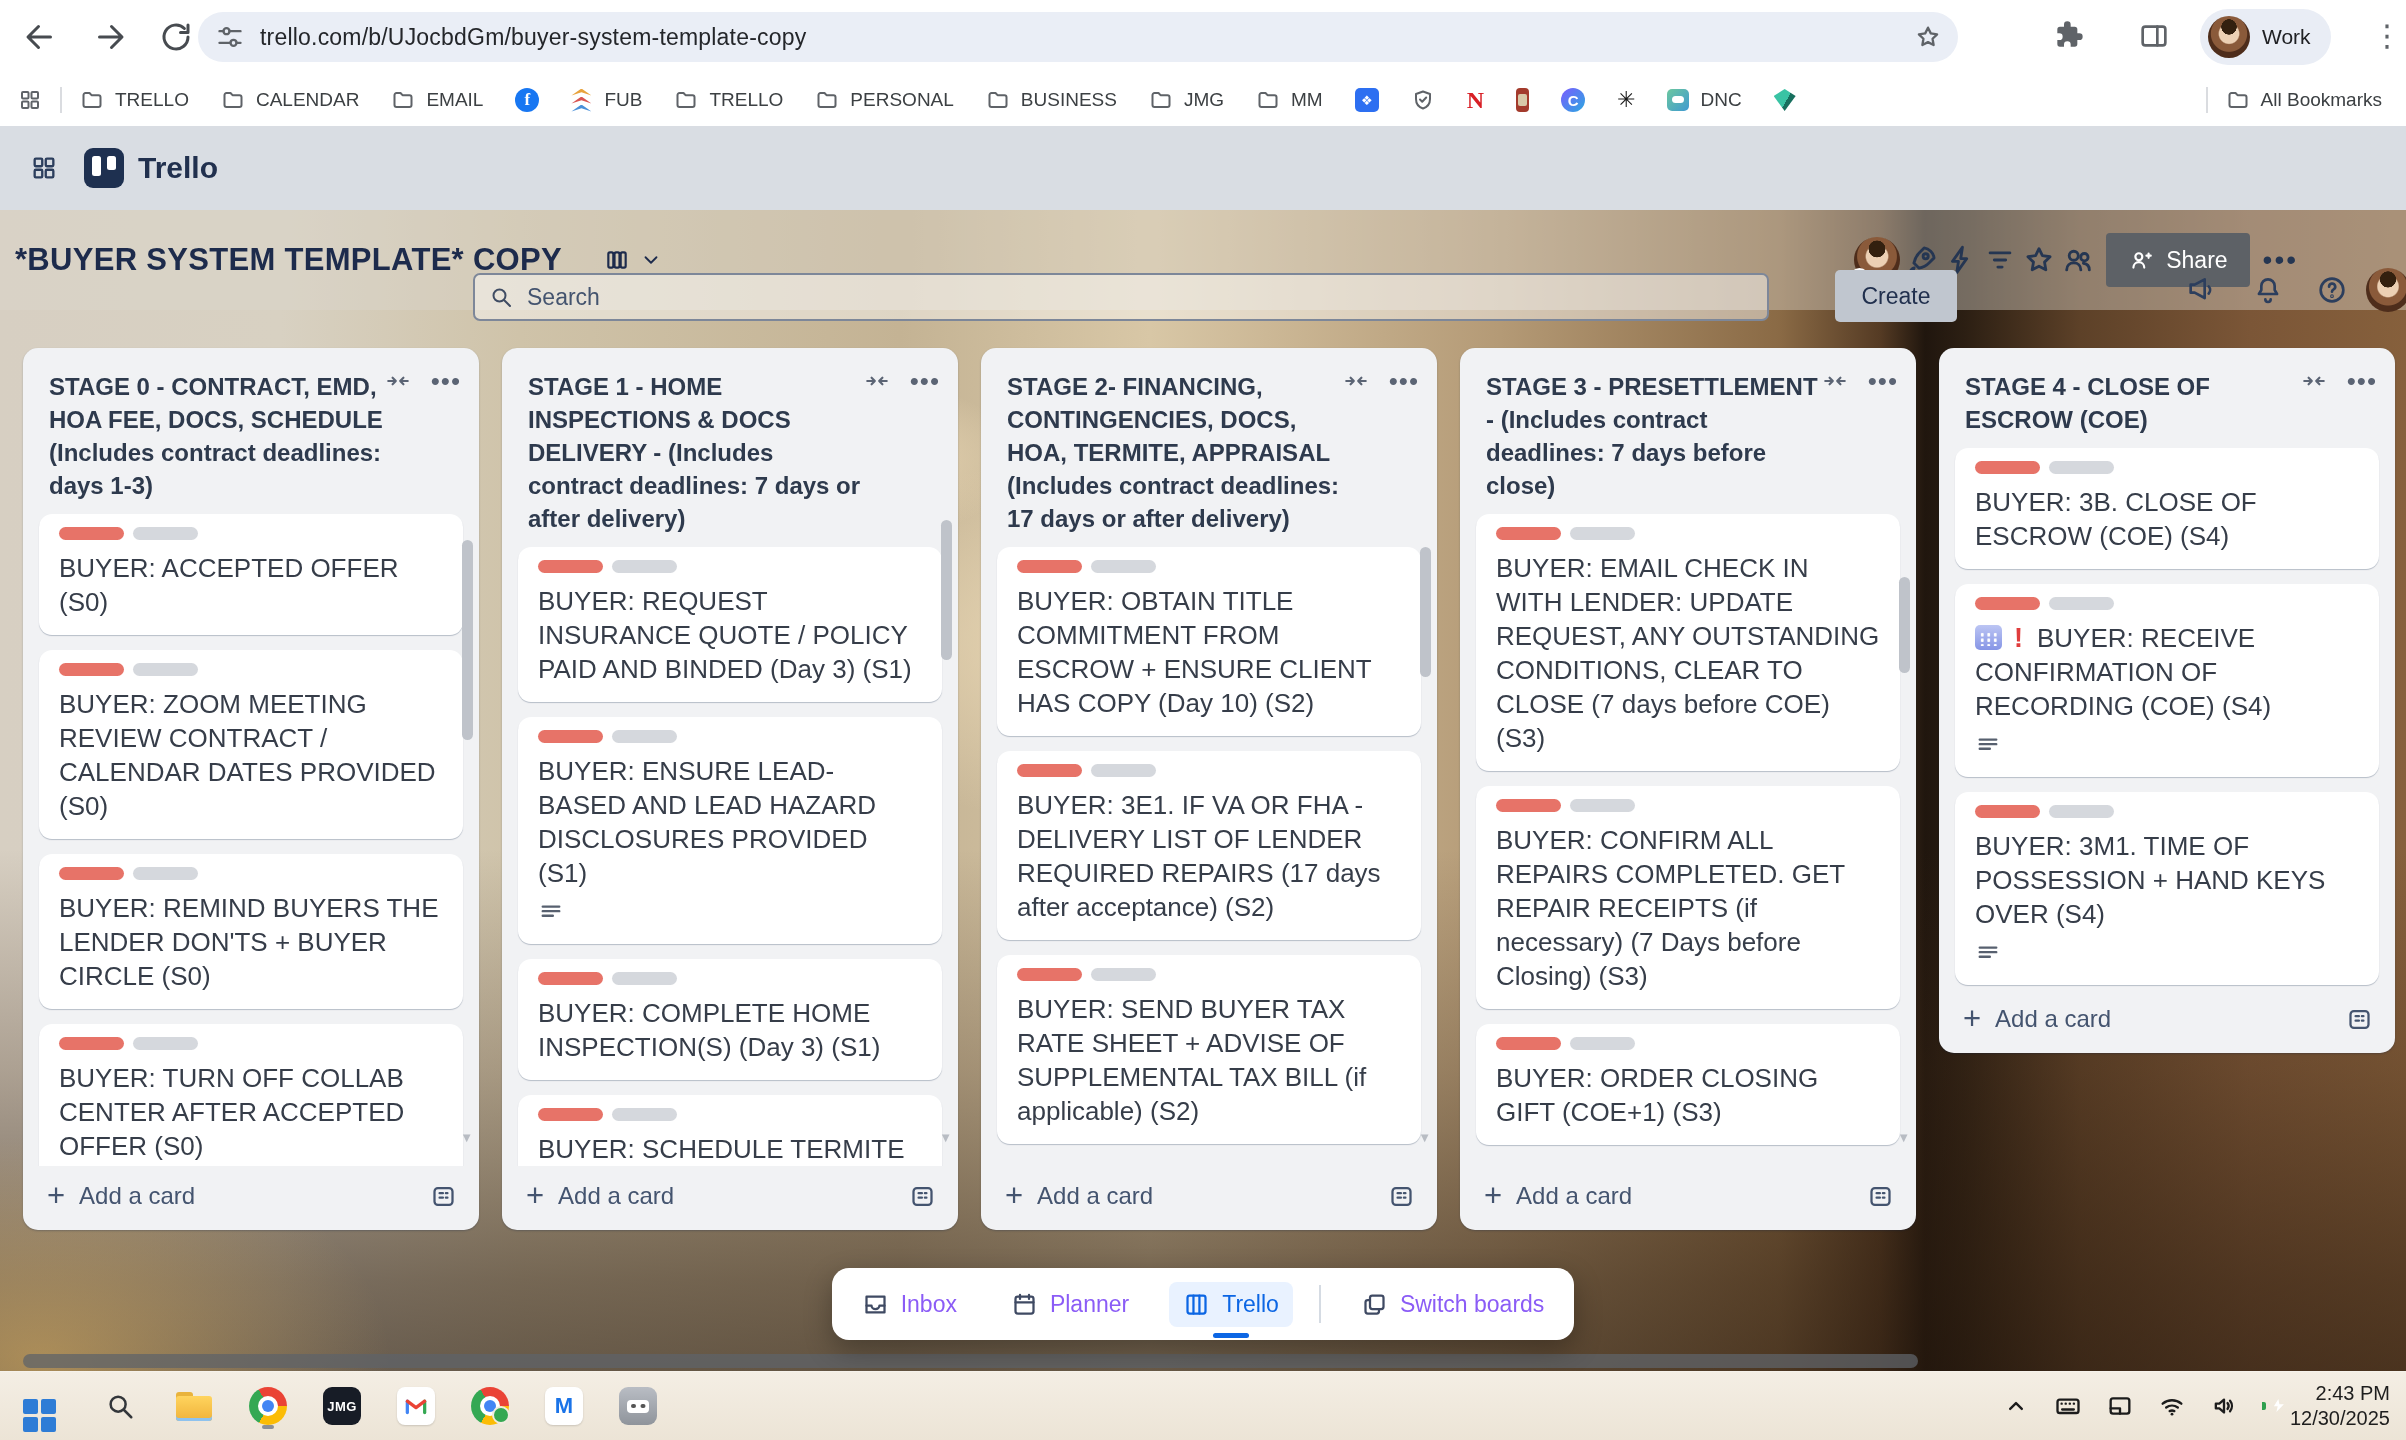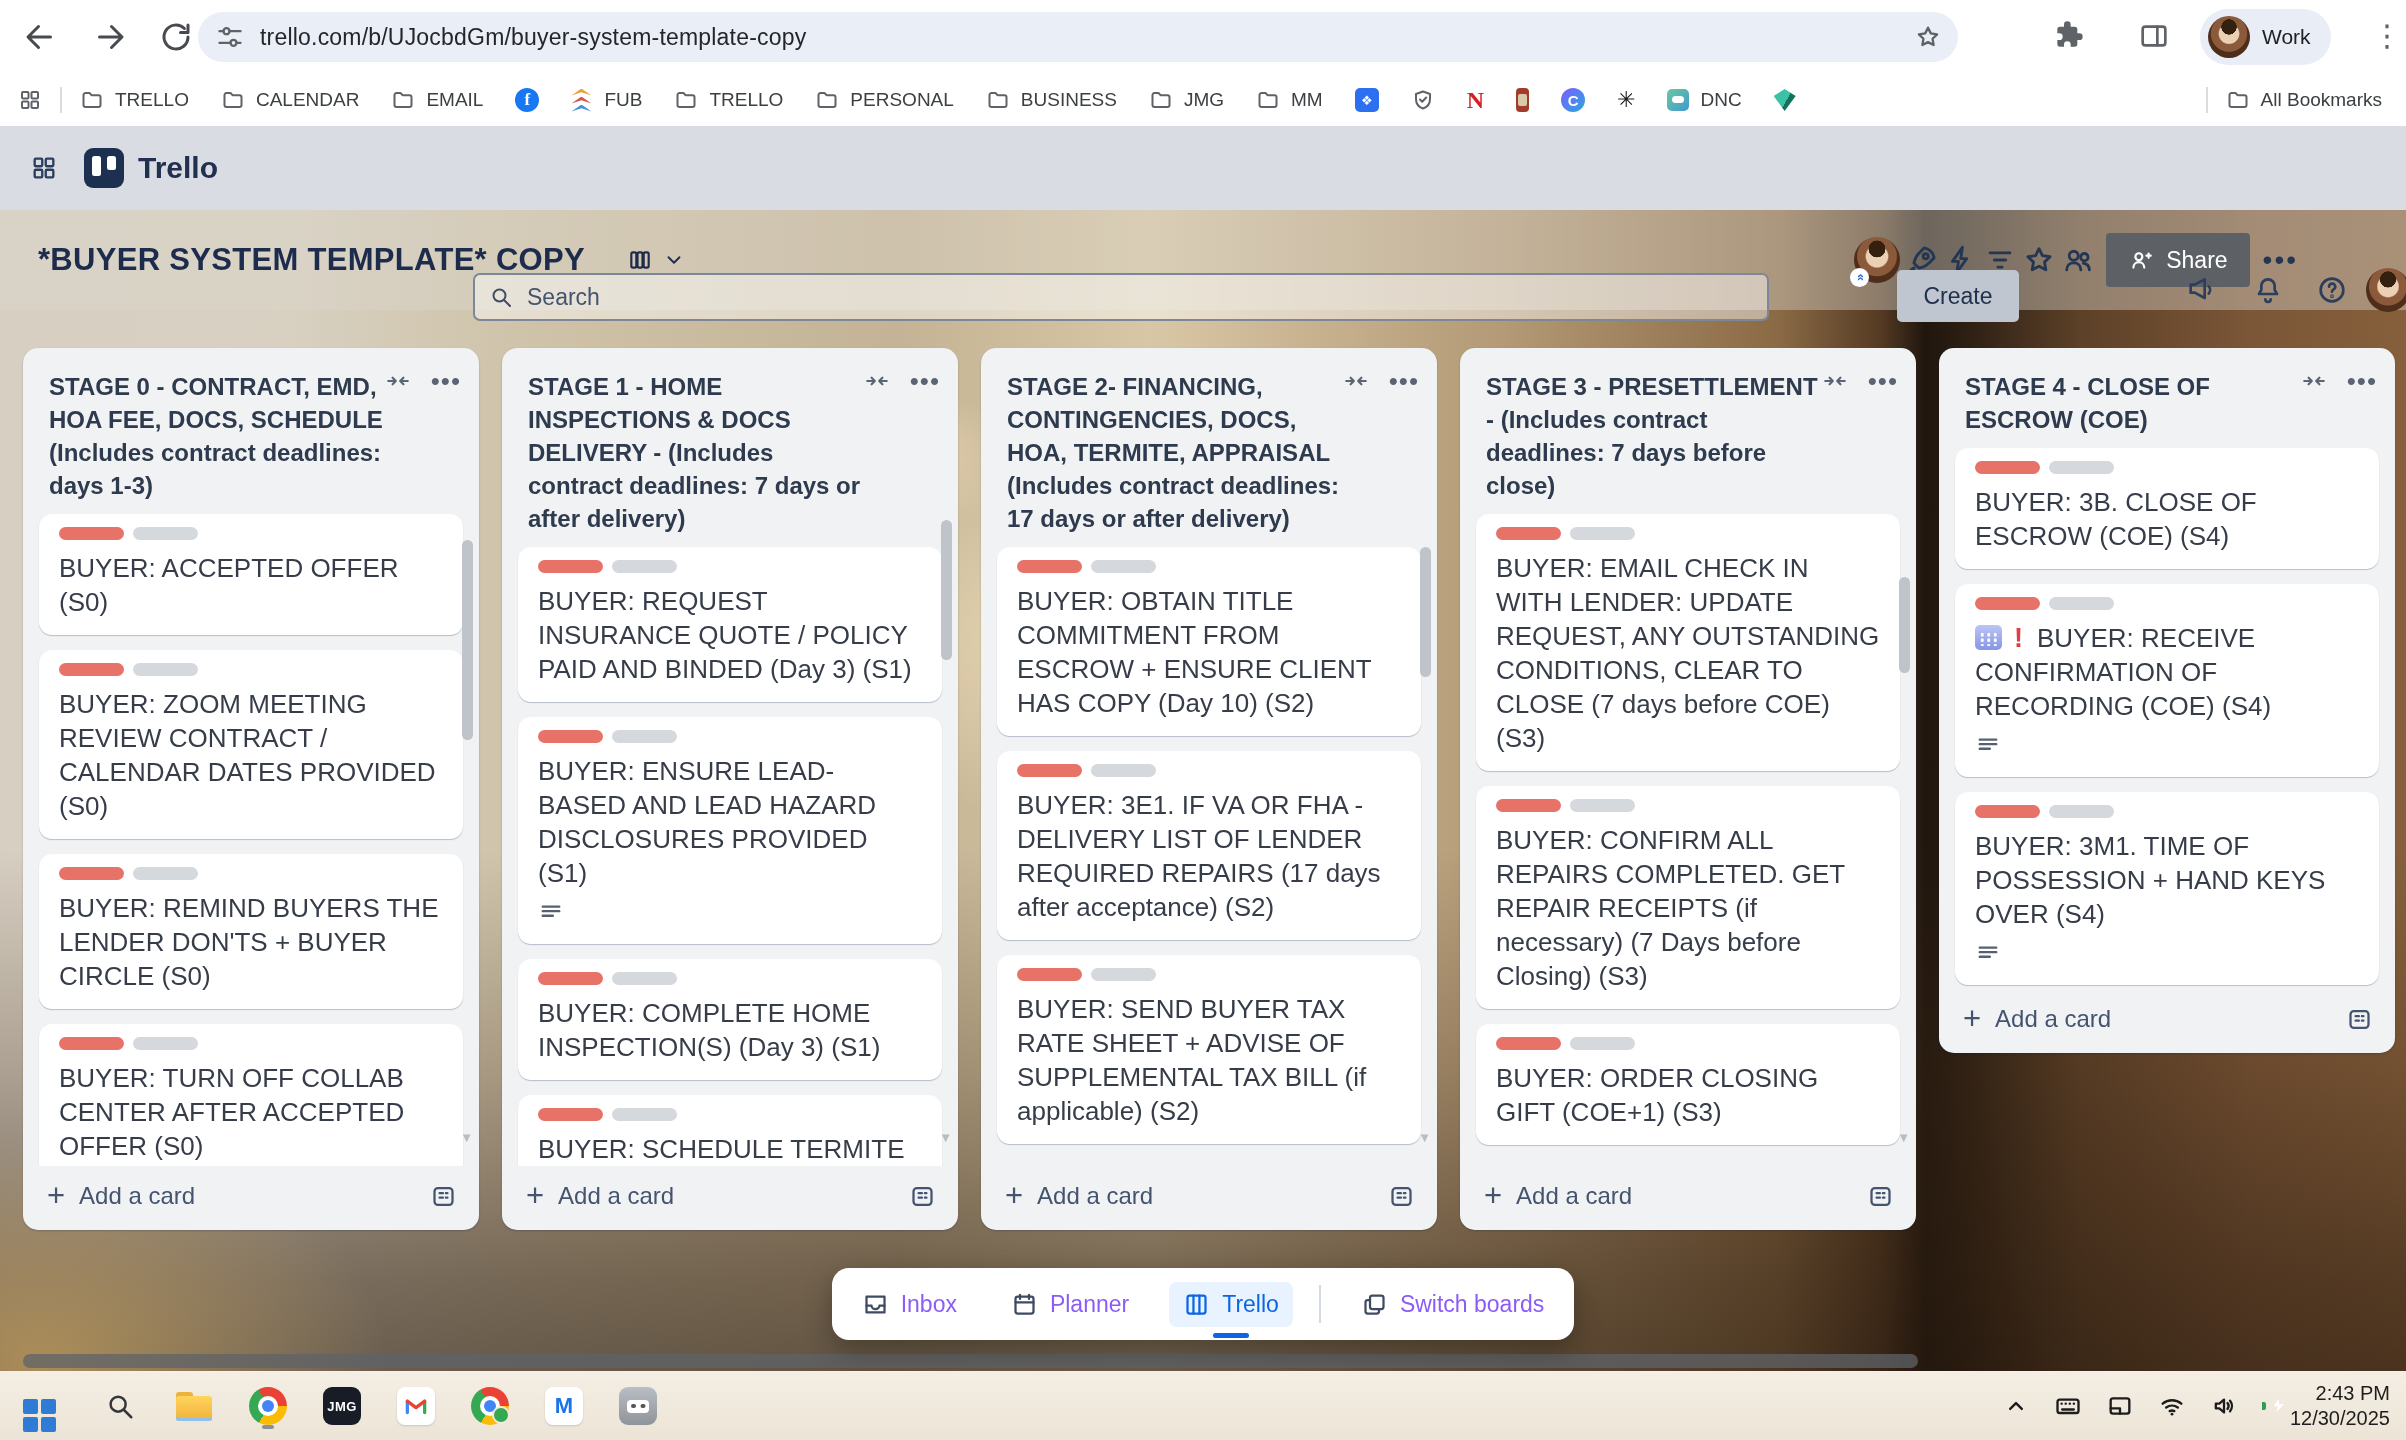--- a/index.html
+++ b/index.html
@@ -67,40 +67,40 @@
   #tn-logo::before,#tn-logo::after{content:"";position:absolute;top:8px;width:9px;background:#fff;border-radius:2.5px;}
   #tn-logo::before{left:8px;height:20px;} #tn-logo::after{right:8px;height:14px;}
   #tn-name{font-size:30px;font-weight:bold;color:#21304e;margin-left:14px;}
   #tn-search{position:absolute;left:473px;top:147px;width:1296px;height:48px;box-sizing:border-box;
       border:2px solid #7d8799;border-radius:7px;background:rgba(255,255,255,.45);
       display:flex;align-items:center;padding:0 14px;gap:12px;}
   #tn-search .icon{width:24px;height:24px;color:#3f4c63;}
   #tn-search input{border:none;outline:none;background:transparent;font-size:23px;color:#15803d;
       font-family:"Liberation Sans",sans-serif;width:100%;}
   #tn-search input::placeholder{color:#44546f;opacity:1;}
-  #tn-create{position:absolute;left:1897px;top:144px;width:122px;height:52px;border-radius:5px;
+  #tn-create{position:absolute;left:1835px;top:144px;width:122px;height:52px;border-radius:5px;
       background:#c0c6cf;color:#21304e;font-size:23px;display:flex;align-items:center;justify-content:center;}
   .tn-right{position:absolute;top:148px;width:32px;height:32px;color:#2c3e5d;}
   #tn-mega{left:2186px;} #tn-bell{left:2252px;} #tn-help{left:2316px;}
   #tn-avatar{position:absolute;left:2366px;top:142px;width:44px;height:44px;}
 
   
   #board-bg{position:absolute;top:210px;left:0;width:2406px;height:1162px;z-index:0;background:
     radial-gradient(ellipse 260px 120px at 840px 250px, rgba(246,227,191,.95), rgba(246,227,191,0) 70%),
     radial-gradient(ellipse 420px 260px at 1080px 430px, rgba(238,220,185,.8), rgba(238,220,185,0) 70%),
     radial-gradient(ellipse 500px 320px at 40px 1150px, rgba(224,178,92,.55), rgba(224,178,92,0) 70%),
     linear-gradient(180deg, rgba(0,0,0,0) 55%, rgba(62,40,22,.28) 74%, rgba(44,28,15,.55) 92%, rgba(38,24,13,.62) 100%),
     linear-gradient(90deg,#d7cfc2 0,#d8d1c2 280px,#cfc3a9 520px,#c4b394 900px,#d8c7a6 1150px,
       #b49a76 1500px,#8a6a45 1780px,#553b24 1880px,#20160e 1925px,#2c1f13 1965px,
       #5d4128 2080px,#7b5637 2250px,#86603c 2406px);}
 
   
   #board-header{position:absolute;top:210px;left:0;width:2406px;height:100px;z-index:10;
       background:rgba(219,214,205,.42);display:flex;align-items:center;}
-  #bh-title{font-size:31px;font-weight:bold;color:#1d2b4c;margin-left:38px;letter-spacing:.3px;white-space:nowrap;}
+  #bh-title{font-size:31px;font-weight:bold;color:#1d2b4c;margin-left:15px;letter-spacing:.3px;white-space:nowrap;}
   #bh-view{display:flex;align-items:center;gap:10px;margin-left:42px;color:#1d2b4c;}
   #bh-view .bars{width:26px;height:26px;} #bh-view .chev{width:22px;height:22px;}
   #bh-right{position:absolute;right:108px;top:0;height:100px;display:flex;align-items:center;gap:5px;}
   #bh-right .bicon{width:34px;height:34px;color:#253652;}
   #bh-avatar{width:46px;height:46px;position:relative;}
   #bh-avatar .fubbadge{position:absolute;left:-4px;bottom:-4px;width:19px;height:19px;border-radius:50%;
       background:#fff;display:flex;align-items:center;justify-content:center;}
   #bh-avatar .fubbadge b{display:block;transform:rotate(-90deg);color:#2a6fd6;font-size:13px;line-height:13px;}
   #bh-share{height:54px;border-radius:4px;background:#5d6166;color:#fff;display:flex;align-items:center;
       gap:12px;padding:0 22px;font-size:23px;margin-left:6px;}

